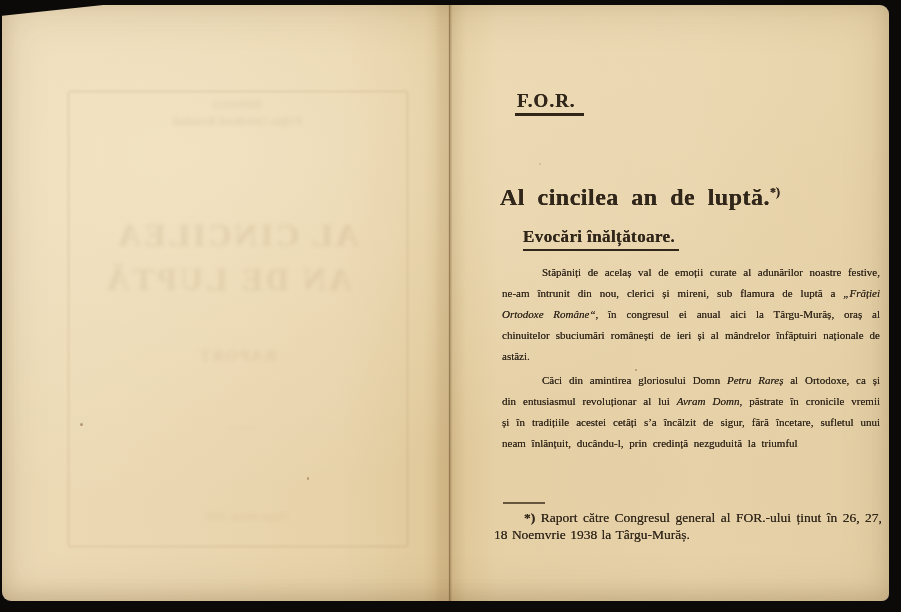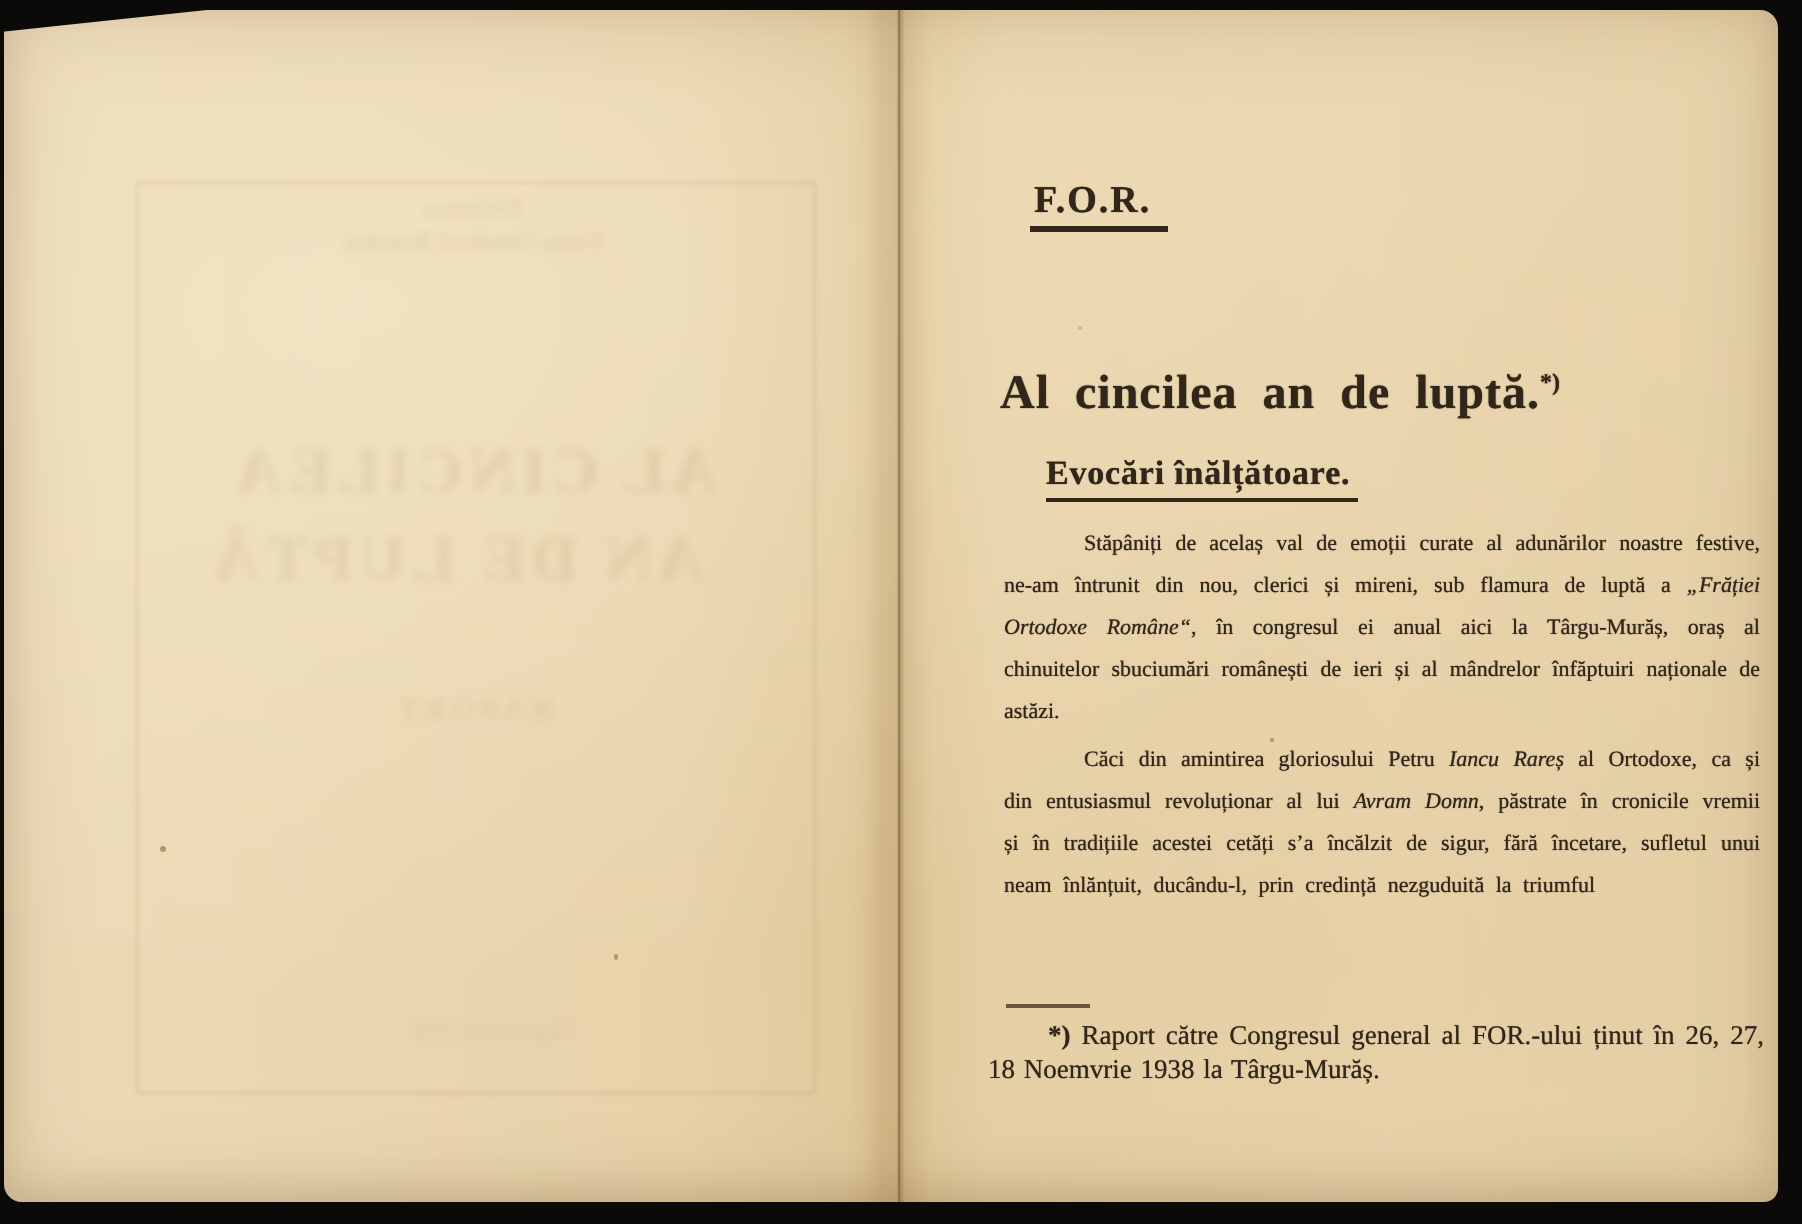--- a/index.html
+++ b/index.html
@@ -127,21 +127,21 @@
       <div class="running-header ink">F.O.R.</div>
 
       <div class="title-wrap">
         <span class="chapter-title ink"><span>Al cincilea an de luptă.</span><sup>*)</sup></span>
       </div>
 
       <div class="section-heading ink">Evocări înălțătoare.</div>
 
       <div class="body-col ink">
         <p><span>Stăpâniți de acelaș val de emoții curate al adunărilor noastre festive, ne-am întrunit din nou, clerici și mireni, sub flamura de luptă a </span><i>„Frăției Ortodoxe Române“</i><span>, în congresul ei anual aici la Târgu-Murăș, oraș al chinuitelor sbuciumări românești de ieri și al mândrelor înfăptuiri naționale de astăzi.</span></p>
-        <p><span>Căci din amintirea gloriosului Petru </span><i>Iancu Rareș</i><span> al Ortodoxe, ca și din entusiasmul revoluționar al lui </span><i>Avram Domn</i><span>, păstrate în cronicile vremii și în tradițiile acestei cetăți s’a încălzit de sigur, fără încetare, sufletul unui neam înlănțuit, ducându-l, prin credință nezguduită la triumful</span></p>
+        <p><span>Căci din amintirea gloriosului Domn </span><i>Petru Rareș</i><span> al Ortodoxe, ca și din entusiasmul revoluționar al lui </span><i>Avram Domn</i><span>, păstrate în cronicile vremii și în tradițiile acestei cetăți s’a încălzit de sigur, fără încetare, sufletul unui neam înlănțuit, ducându-l, prin credință nezguduită la triumful</span></p>
       </div>
 
       <div class="footnote-rule"></div>
       <div class="footnote ink">
         <p class="fn-first"><span class="fn-marker">*)</span><span> Raport către Congresul general al FOR.-ului ținut în 26, 27, 18 Noemvrie 1938 la Târgu-Murăș.</span></p>
       </div>
       <span class="speckle sp3"></span>
       <span class="speckle sp4"></span>
     </div>
 

